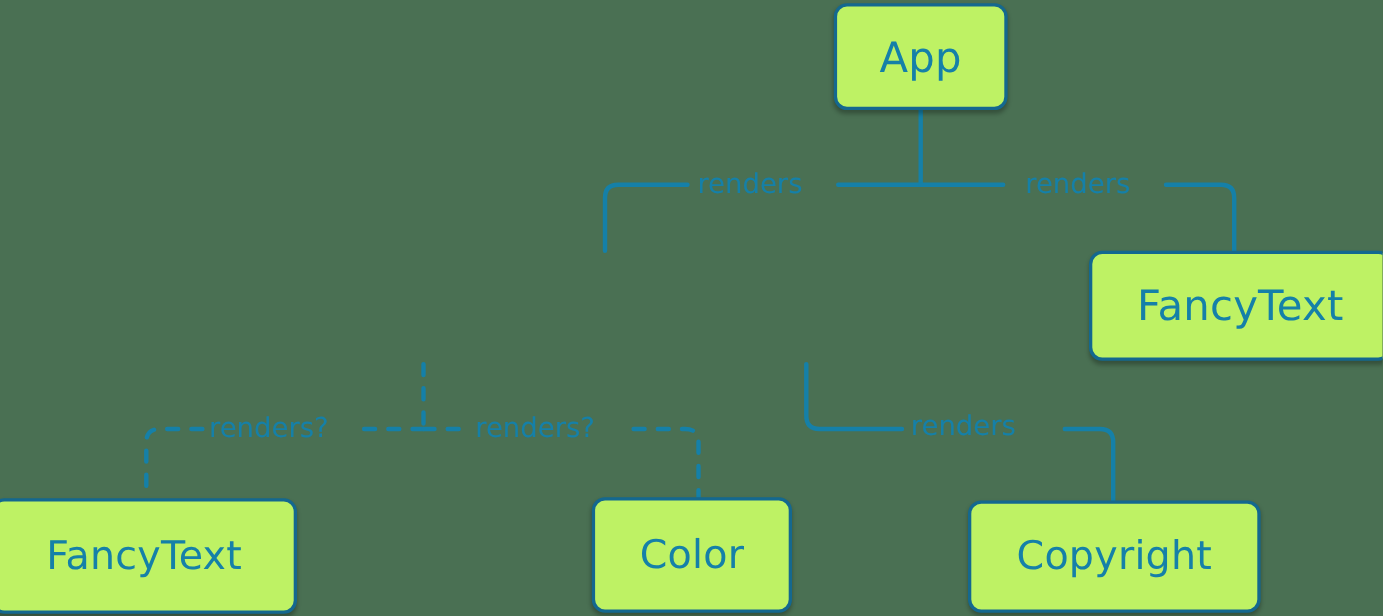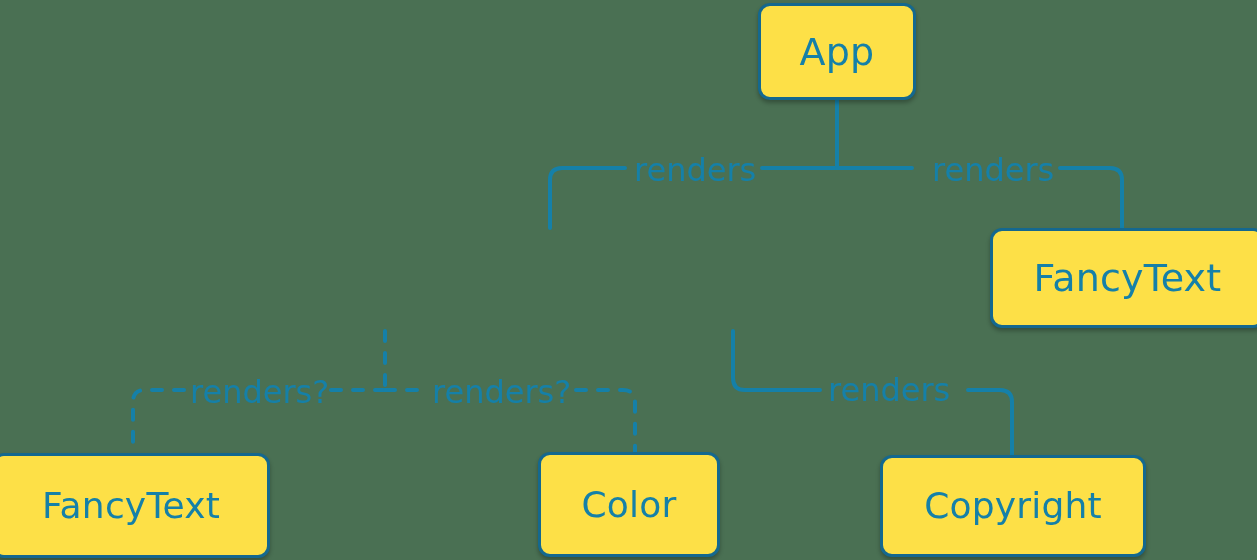--- a/index.html
+++ b/index.html
@@ -18,42 +18,42 @@
   #edge-layer {
     position: absolute;
     left: 0;
     top: 0;
     width: 1257px;
     height: 560px;
   }
   .node {
     position: absolute;
     box-sizing: border-box;
-    background: #fde047;
+    background: #bef264;
     border: 3px solid #14688f;
     border-radius: 12px;
     display: flex;
     align-items: center;
     justify-content: center;
     color: #1580a8;
     box-shadow: 0 3px 4px rgba(0,0,0,0.28);
     z-index: 2;
   }
   .node-label {
     font-size: 38px;
     line-height: 1;
     letter-spacing: 0.2px;
     white-space: nowrap;
     color: #1580a8;
   }
   .node-small .node-label { font-size: 36px; }
   .edge-label {
     position: absolute;
     color: #1580a8;
-    font-size: 32px;
+    font-size: 25px;
     line-height: 1;
     white-space: nowrap;
     z-index: 3;
     font-family: "DejaVu Sans", sans-serif;
   }
   
   #node-app        { left: 758px;  top: 3px;   width: 158px; height: 97px; }
   #node-inspgen    { left: 333px;  top: 228px; width: 463px; height: 103px; }
   #node-fancytext-right { left: 990px; top: 228px; width: 275px; height: 100px; }
   #node-fancytext-left  { left: -8px; top: 453px; width: 278px; height: 105px; }

